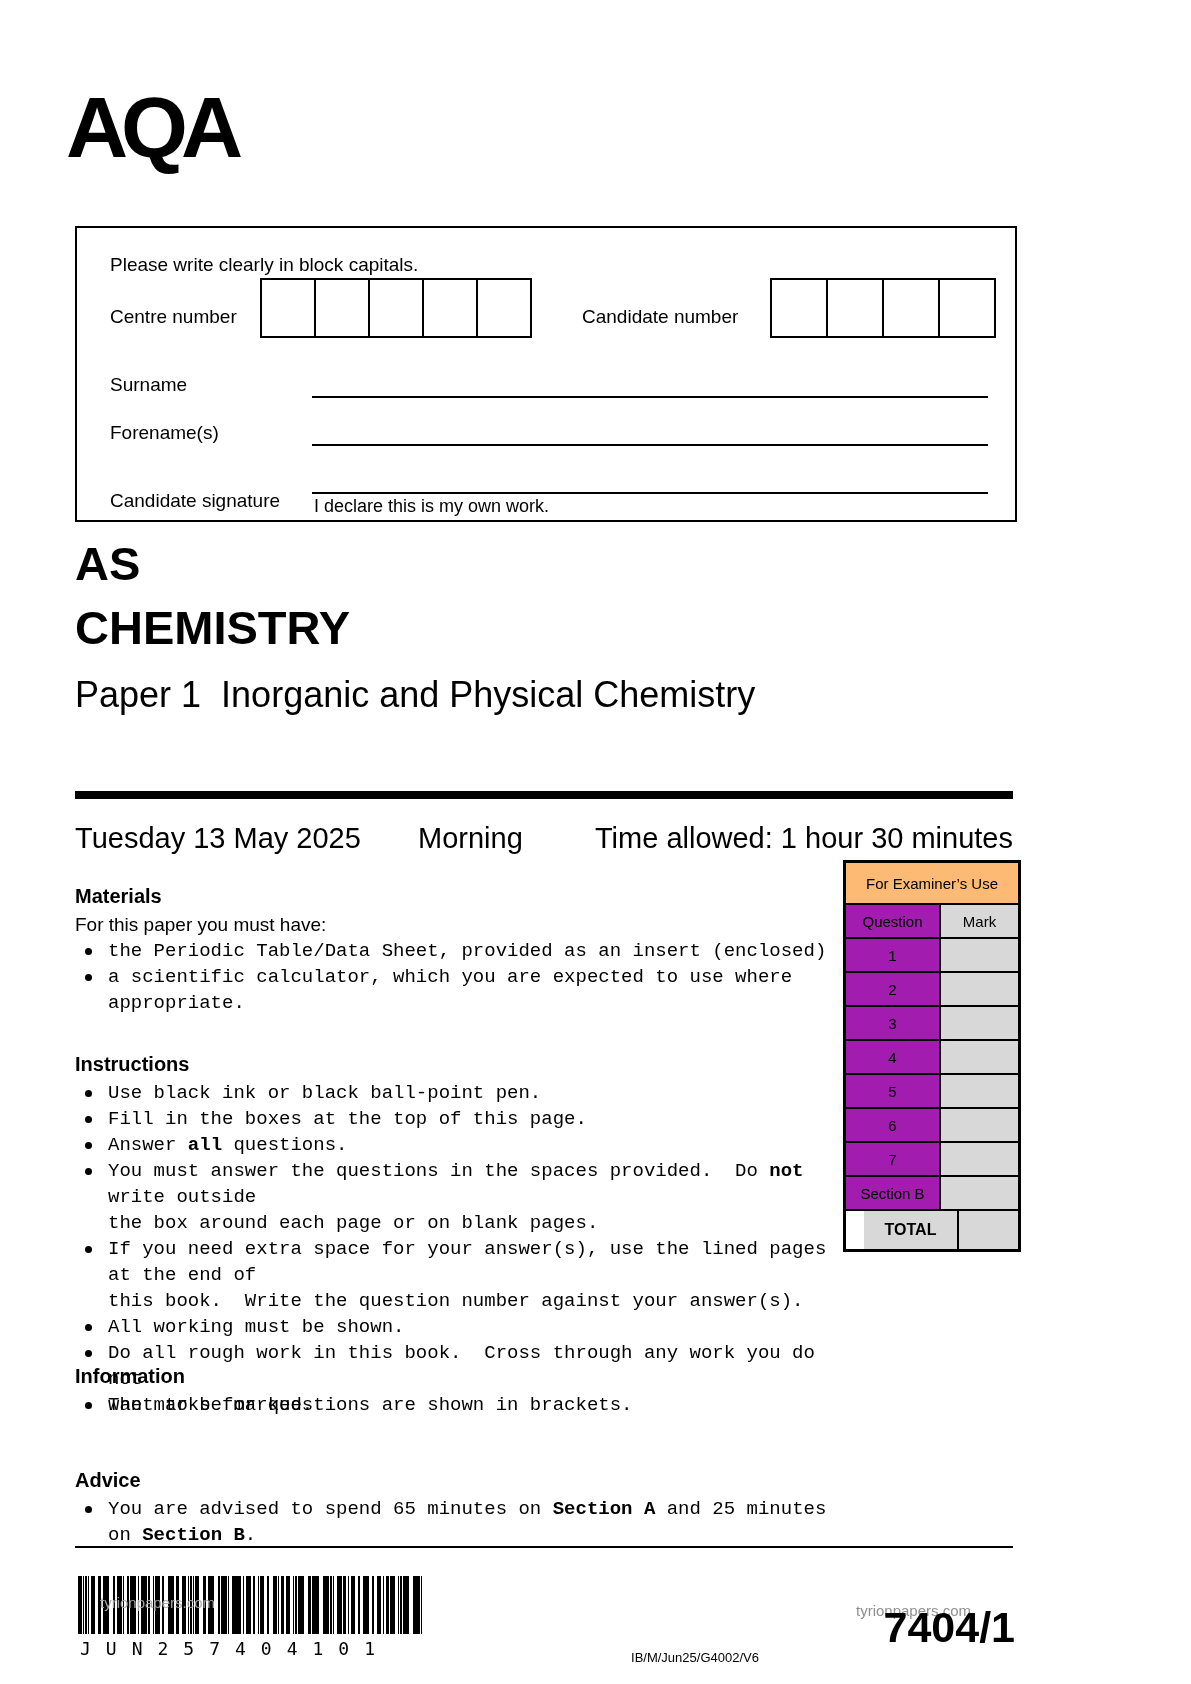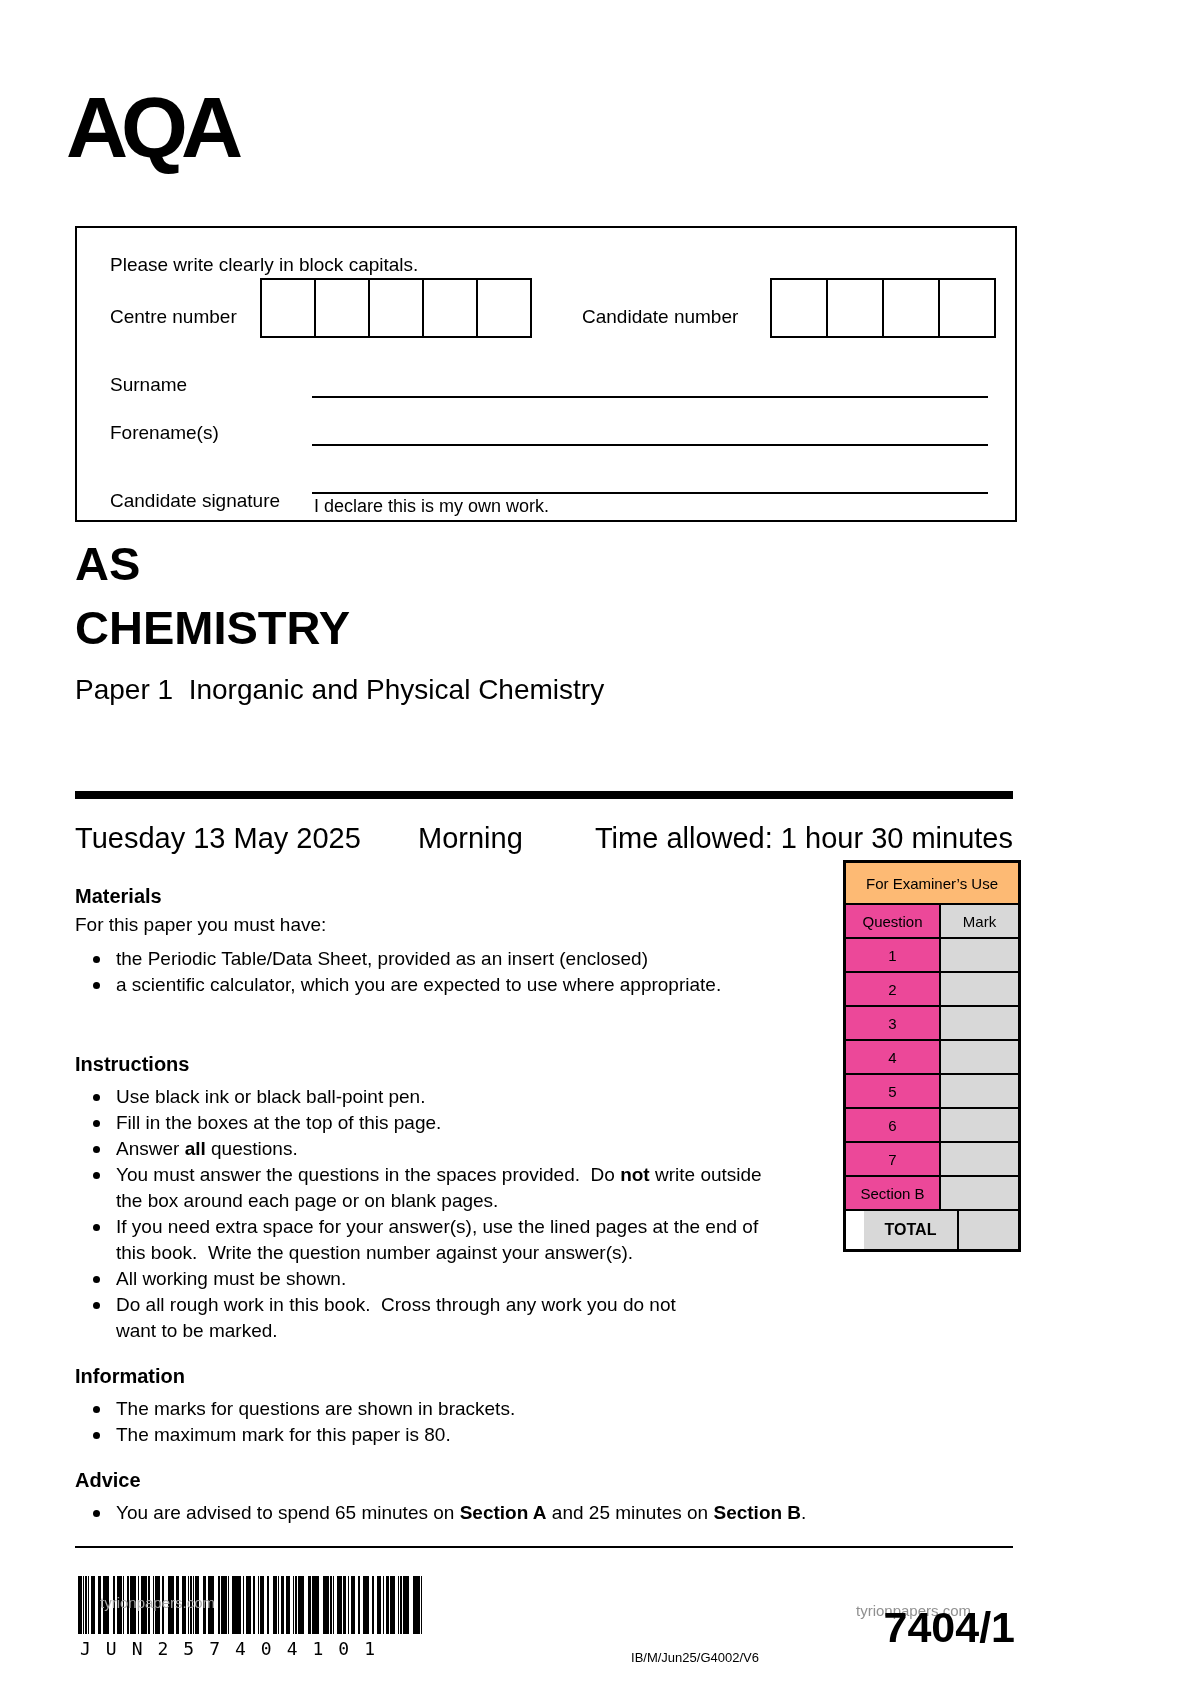--- a/index.html
+++ b/index.html
@@ -25,46 +25,46 @@
   .cand-box .lbl { position:absolute; font-size:19px; white-space:nowrap; }
   .cells { position:absolute; display:flex; }
   .cell { width:52px; height:56px; border:2px solid #000; margin-left:-2px; background:#fff; }
   .cell:first-child { margin-left:0; }
   .wline { position:absolute; height:2px; background:#000; }
   .decl { position:absolute; font-size:18px; }
 
   
   .title-as { position:absolute; left:75px; top:540px; font-size:47px; font-weight:bold; line-height:1; letter-spacing:0px; }
   .title-subject { position:absolute; left:75px; top:604px; font-size:47px; font-weight:bold; line-height:1; }
-  .title-paper { position:absolute; left:75px; top:674px; font-size:28px; white-space:pre-wrap; }
+  .title-paper { position:absolute; left:75px; top:674px; font-size:36px; white-space:pre-wrap; }
   .thick-rule { position:absolute; left:75px; top:791px; width:938px; height:8px; background:#000; }
   .session { position:absolute; top:822px; font-size:29px; white-space:nowrap; }
   .session.date { left:75px; }
   .session.morning { left:418px; }
   .session.allowed { right:178px; }
 
   
   .section { position:absolute; left:75px; width:762px; font-size:19px; line-height:26px; }
   .section h3 { margin:0 0 4px 0; font-size:20px; line-height:24px; }
   .section .intro { margin:0; }
-  .section ul { list-style:none; margin:8px; padding:0; }
+  .section ul { list-style:none; margin:0; padding:0;font-family:Liberation Mono, monospace; }
   .section li { position:relative; padding-left:33px; white-space:pre-wrap; }
   .section li::before { content:""; position:absolute; left:10px; top:10px; width:7px; height:7px; border-radius:50%; background:#000; }
 
   #materials { top:884px; }
   #instructions { top:1052px; }
   #information { top:1364px; }
   #advice { top:1468px; }
 
   
   .extable { position:absolute; left:843px; top:860px; width:172px; border:3px solid #000; background:#fff; font-size:15px; }
   .ex-title { height:40px; background:#fdba74; border-bottom:2px solid #000; display:flex; align-items:center; justify-content:center; }
   .ex-row { display:flex; height:32px; border-bottom:2px solid #000; }
   .ex-row:last-child { border-bottom:none; }
-  .ex-q { width:95px; border-right:2px solid #000; display:flex; align-items:center; justify-content:center; background:#ec4899; box-sizing:border-box; }
+  .ex-q { width:95px; border-right:2px solid #000; display:flex; align-items:center; justify-content:center; background:#a21caf; box-sizing:border-box; }
   .ex-m { flex:1; background:#d8d8d8; }
   .ex-total { height:38px;padding-left:18px; }
   .ex-total .ex-q { background:#d8d8d8; font-weight:bold; font-size:16px; }
   .ex-total .ex-m { background:#d8d8d8; }
 
   
   .thin-rule { position:absolute; left:75px; top:1546px; width:938px; height:2px; background:#000; }
   .barcode {
     position:absolute; left:78px; top:1576px; width:344px; height:58px;
     background-color:#fff;
@@ -149,21 +149,20 @@
       <li><span>If you need extra space for your answer(s), use the lined pages at the end of</span><br><span>this book.  Write the question number against your answer(s).</span></li>
       <li><span>All working must be shown.</span></li>
       <li><span>Do all rough work in this book.  Cross through any work you do not</span><br><span>want to be marked.</span></li>
     </ul>
   </div>
 
   <div class="section" id="information">
     <h3>Information</h3>
     <ul>
       <li>The marks for questions are shown in brackets.</li>
-      <li>The maximum mark for this paper is 80.</li>
     </ul>
   </div>
 
   <div class="section" id="advice">
     <h3>Advice</h3>
     <ul>
       <li><span>You are advised to spend 65 minutes on </span><b>Section A</b><span> and 25 minutes on </span><b>Section B</b><span>.</span></li>
     </ul>
   </div>
 

